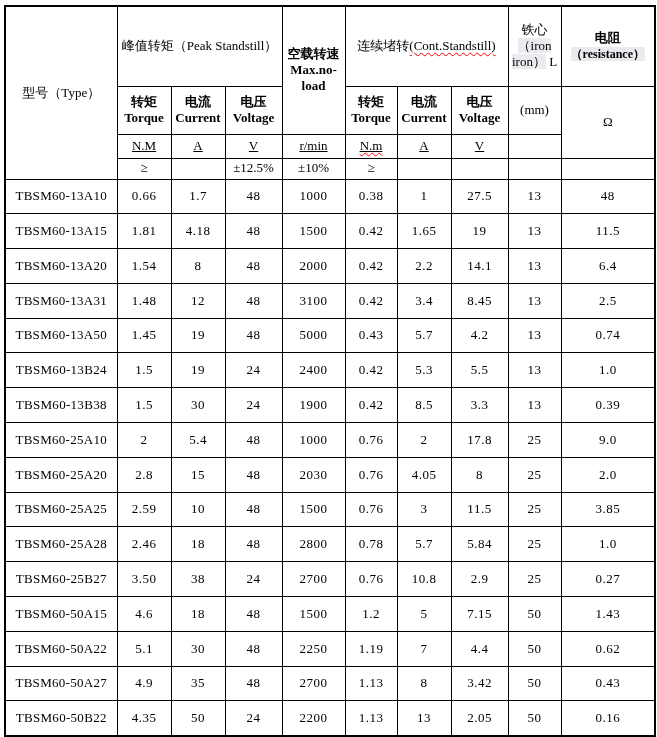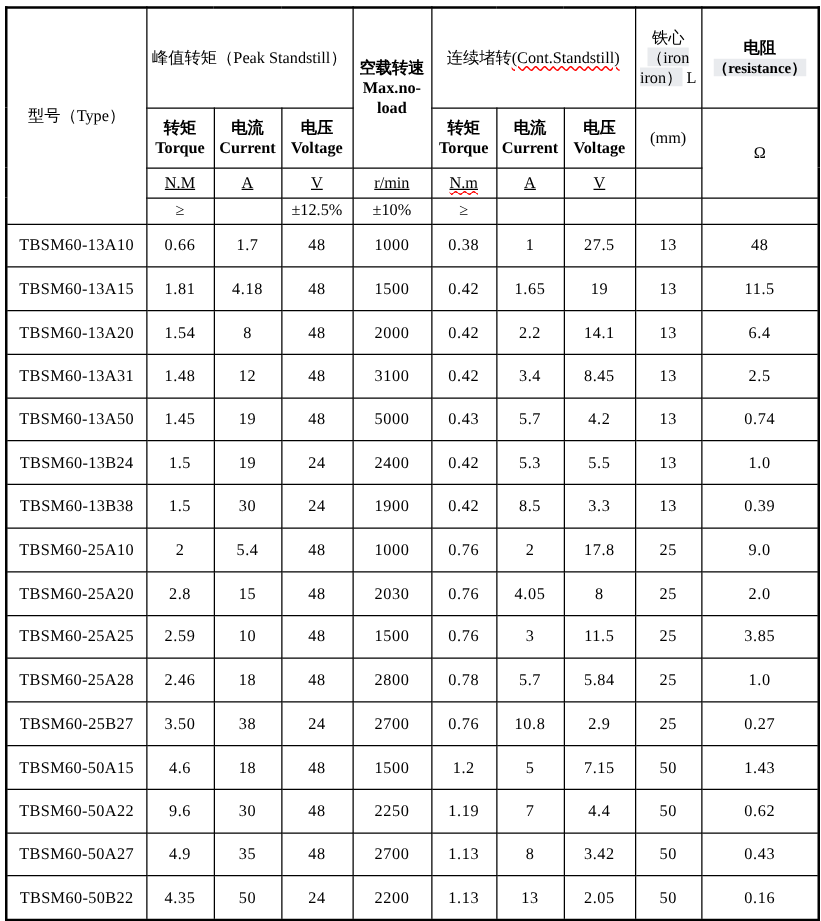--- a/index.html
+++ b/index.html
@@ -303,21 +303,21 @@
           <td class="cell-value">48</td>
           <td class="cell-value">1500</td>
           <td class="cell-value">1.2</td>
           <td class="cell-value">5</td>
           <td class="cell-value">7.15</td>
           <td class="cell-value">50</td>
           <td class="cell-value">1.43</td>
         </tr>
         <tr>
           <td class="cell-model">TBSM60-50A22</td>
-          <td class="cell-value">9.6</td>
+          <td class="cell-value">5.1</td>
           <td class="cell-value">30</td>
           <td class="cell-value">48</td>
           <td class="cell-value">2250</td>
           <td class="cell-value">1.19</td>
           <td class="cell-value">7</td>
           <td class="cell-value">4.4</td>
           <td class="cell-value">50</td>
           <td class="cell-value">0.62</td>
         </tr>
         <tr>

